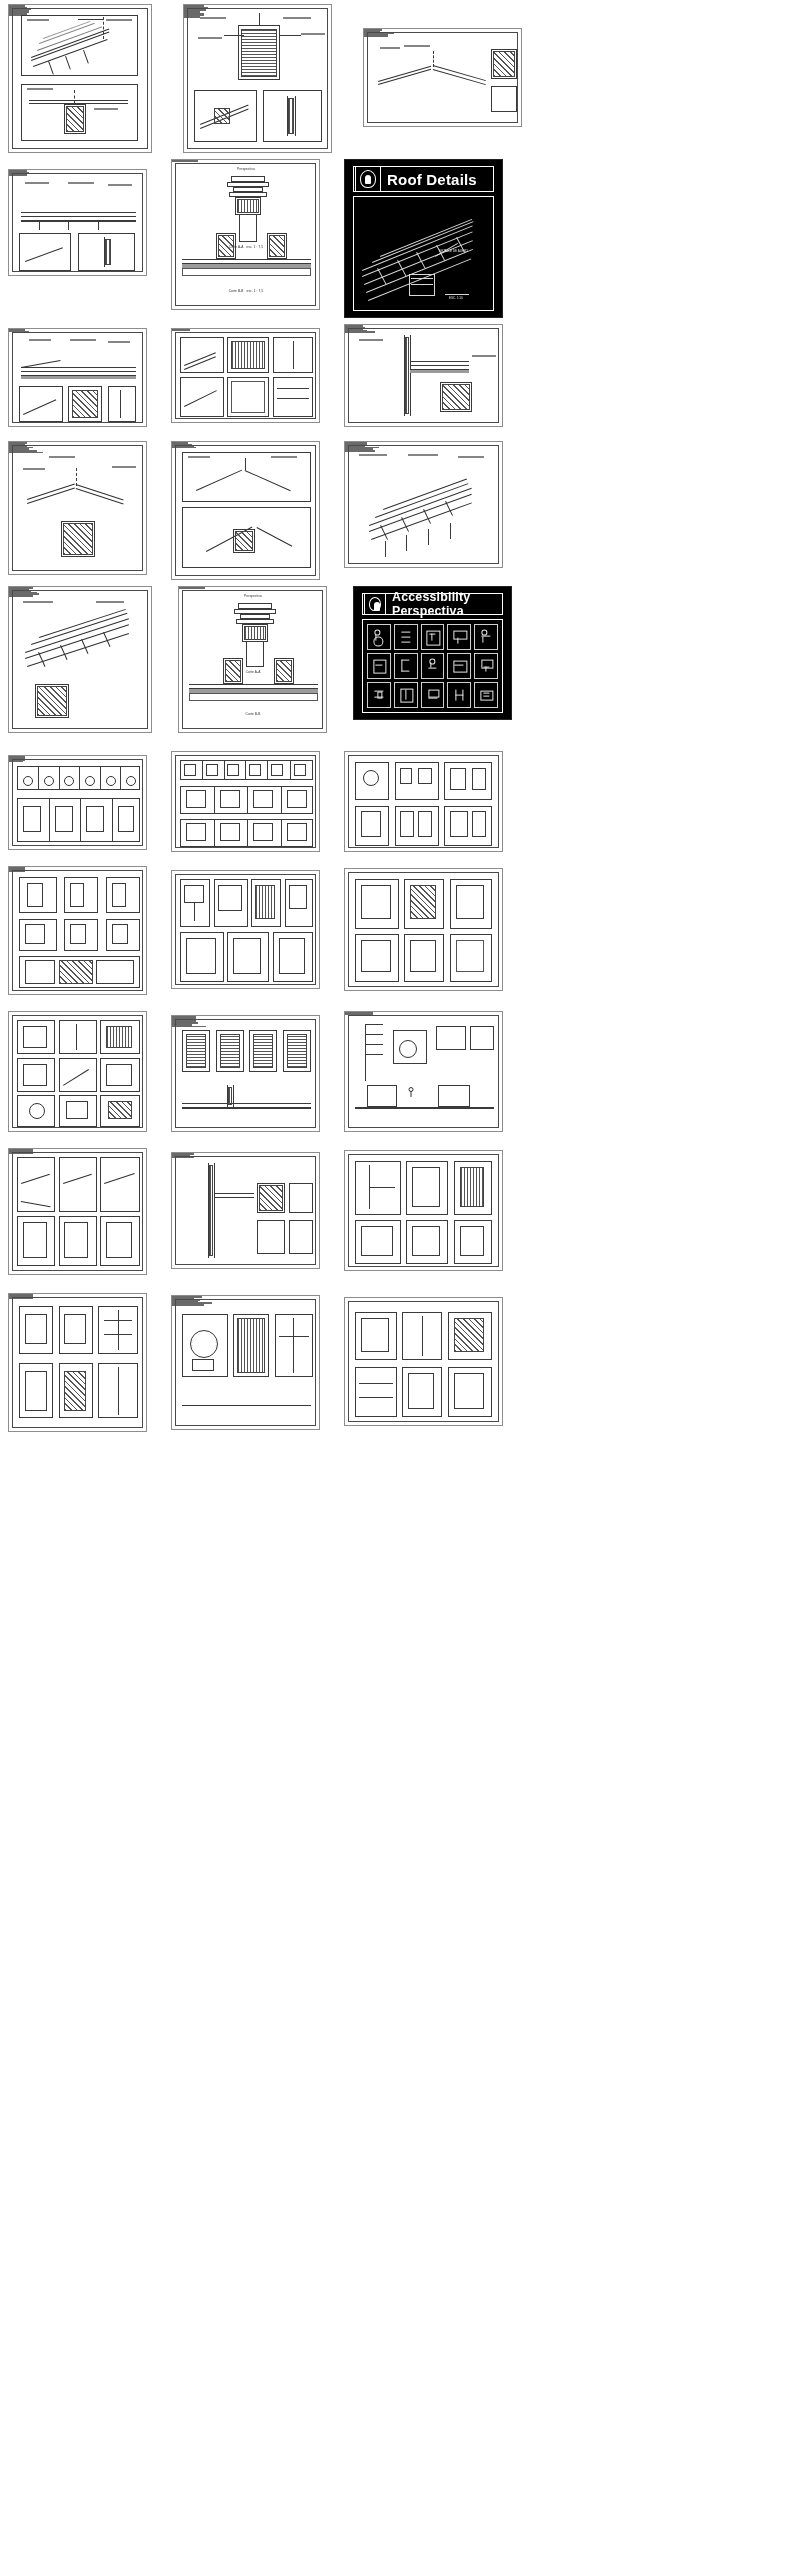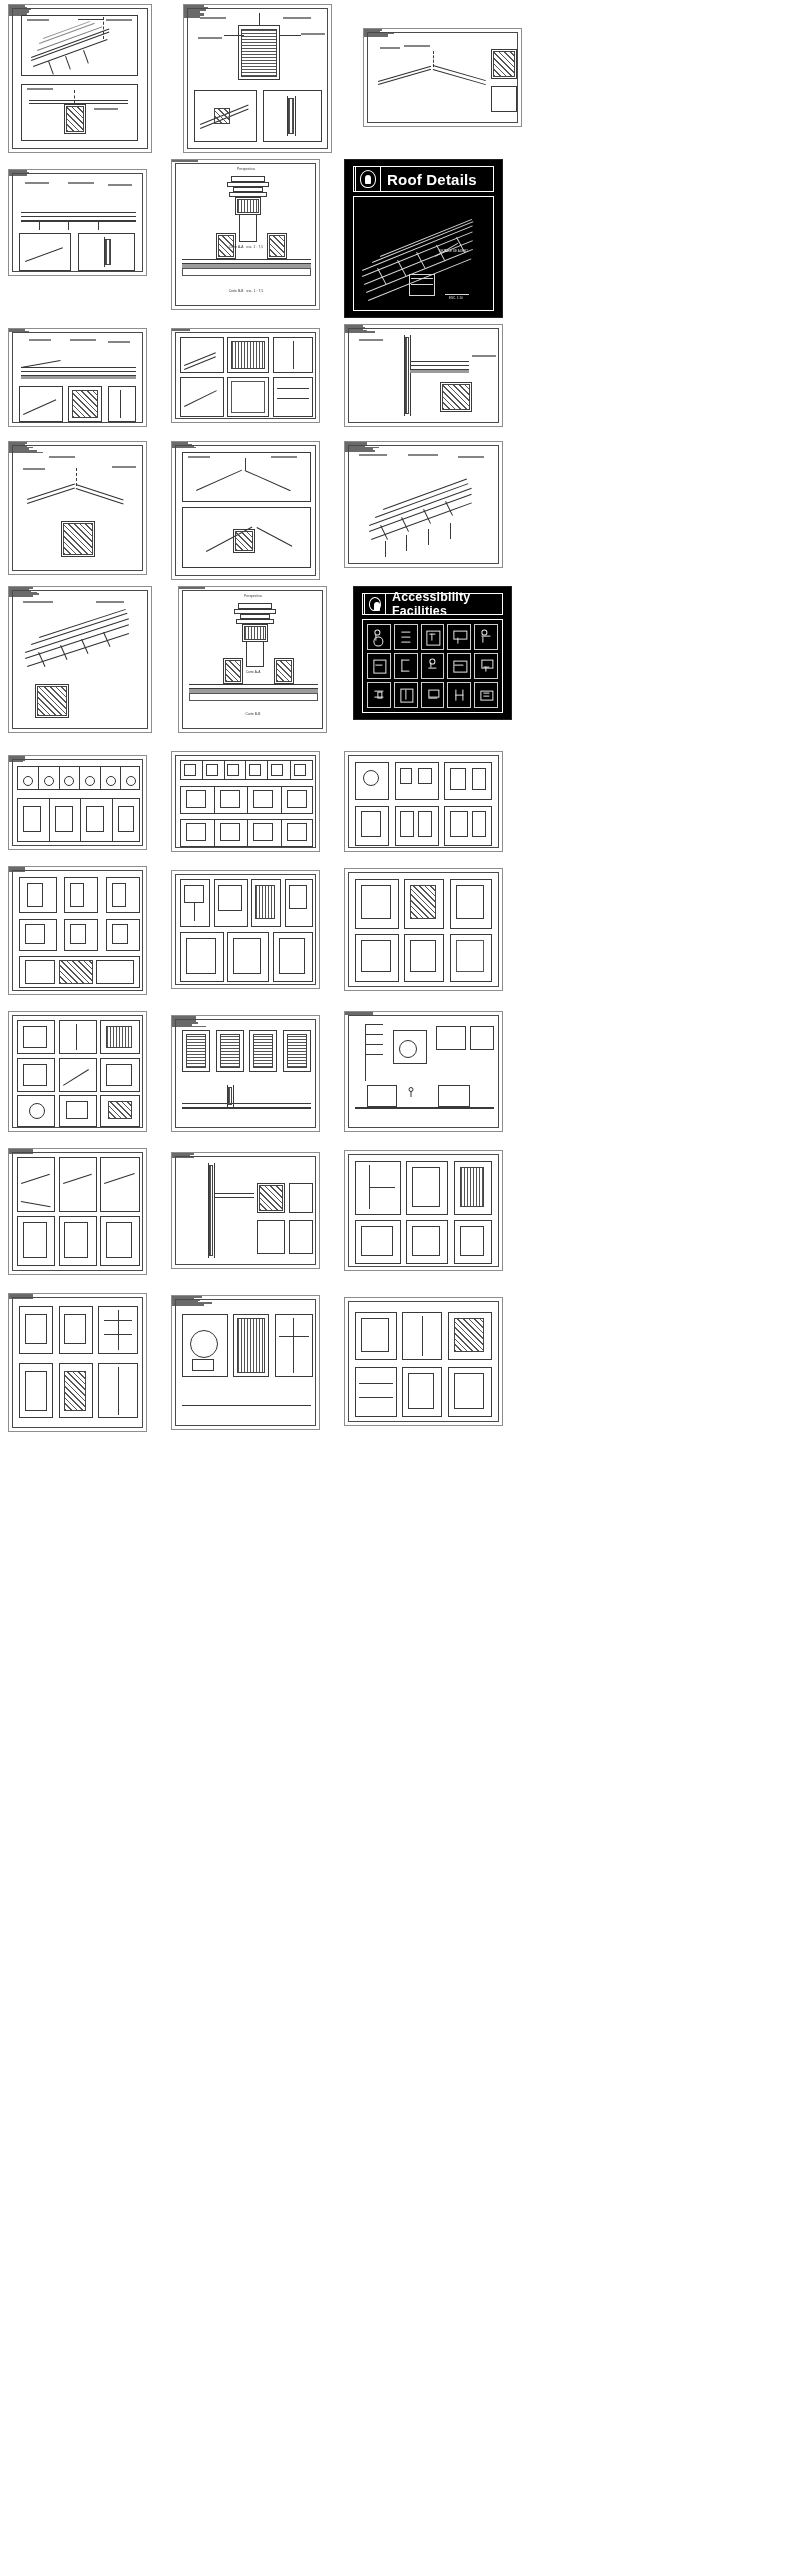--- a/index.html
+++ b/index.html
@@ -564,21 +564,21 @@
       <div class="box" style="left:95px;top:71px;width:20px;height:26px;"></div>
       <div class="hatch" style="left:97px;top:73px;width:16px;height:22px;"></div>
       <div class="dots" style="left:10px;top:106px;width:129px;height:8px;"></div>
       <div class="ttext t3 ctr" style="left:74px;top:125px;">Corte B-B</div>
       <div class="lbl2" style="left:14px;top:137px;width:26px;"></div>
     </div>
 
     <div class="cell dark" style="width:159px;height:134px;margin-left:20px;">
       <div class="title-bar" style="height:22px;">
         <div class="logo-box" style="width:20px;height:20px;"></div>
-        <div class="title-text small">Accessibility Facilities</div>
+        <div class="title-text small">Accessibility Perspectiva</div>
       </div>
       <div class="dark-body" style="top:32px;">
         <div class="icon-grid">
           <div class="icon-cell">
             <div class="ic-fig">
                 <div class="o" style="left:20%;top:8%;width:26%;height:22%;border-radius:50%;"></div>
                 <div class="p" style="left:30%;top:34%;width:6%;height:40%;"></div>
                 <div class="o" style="left:14%;top:48%;width:52%;height:46%;border-radius:50%;"></div>
               </div>
           </div>

